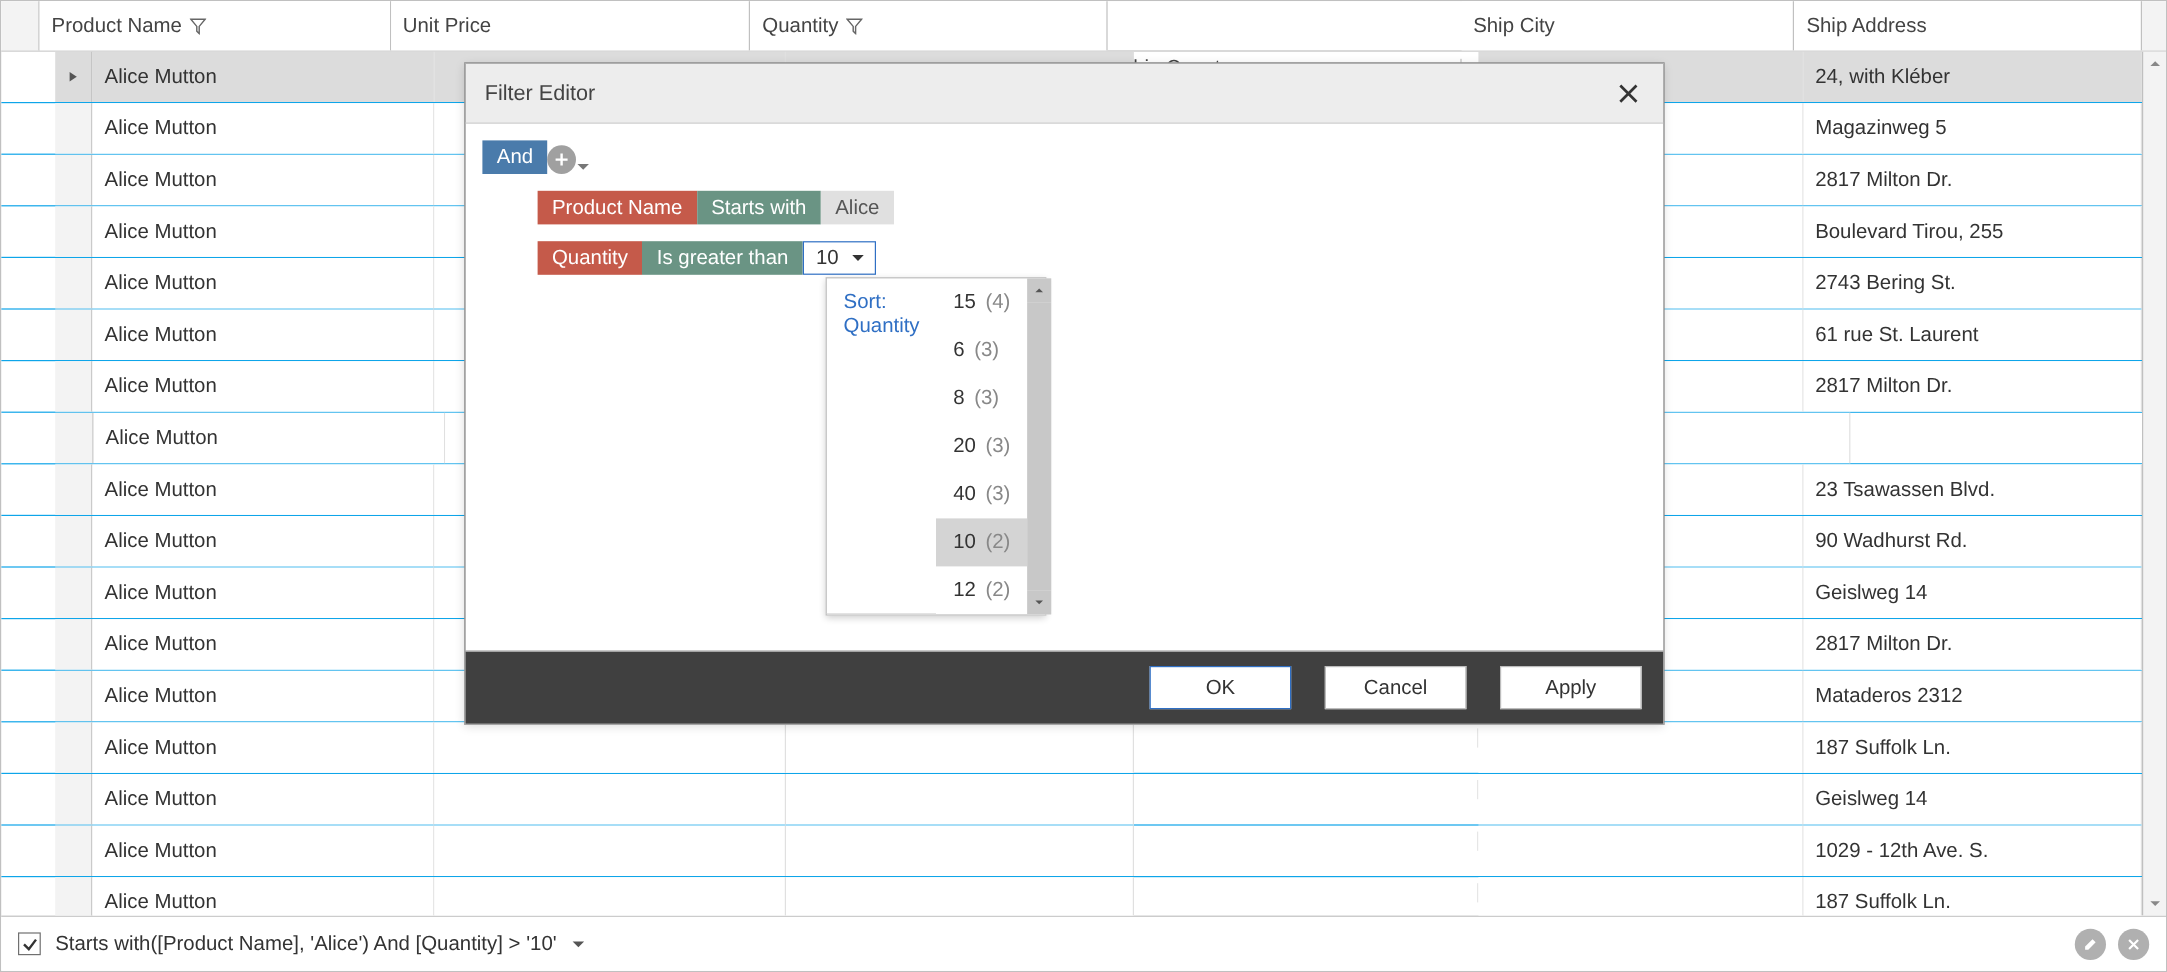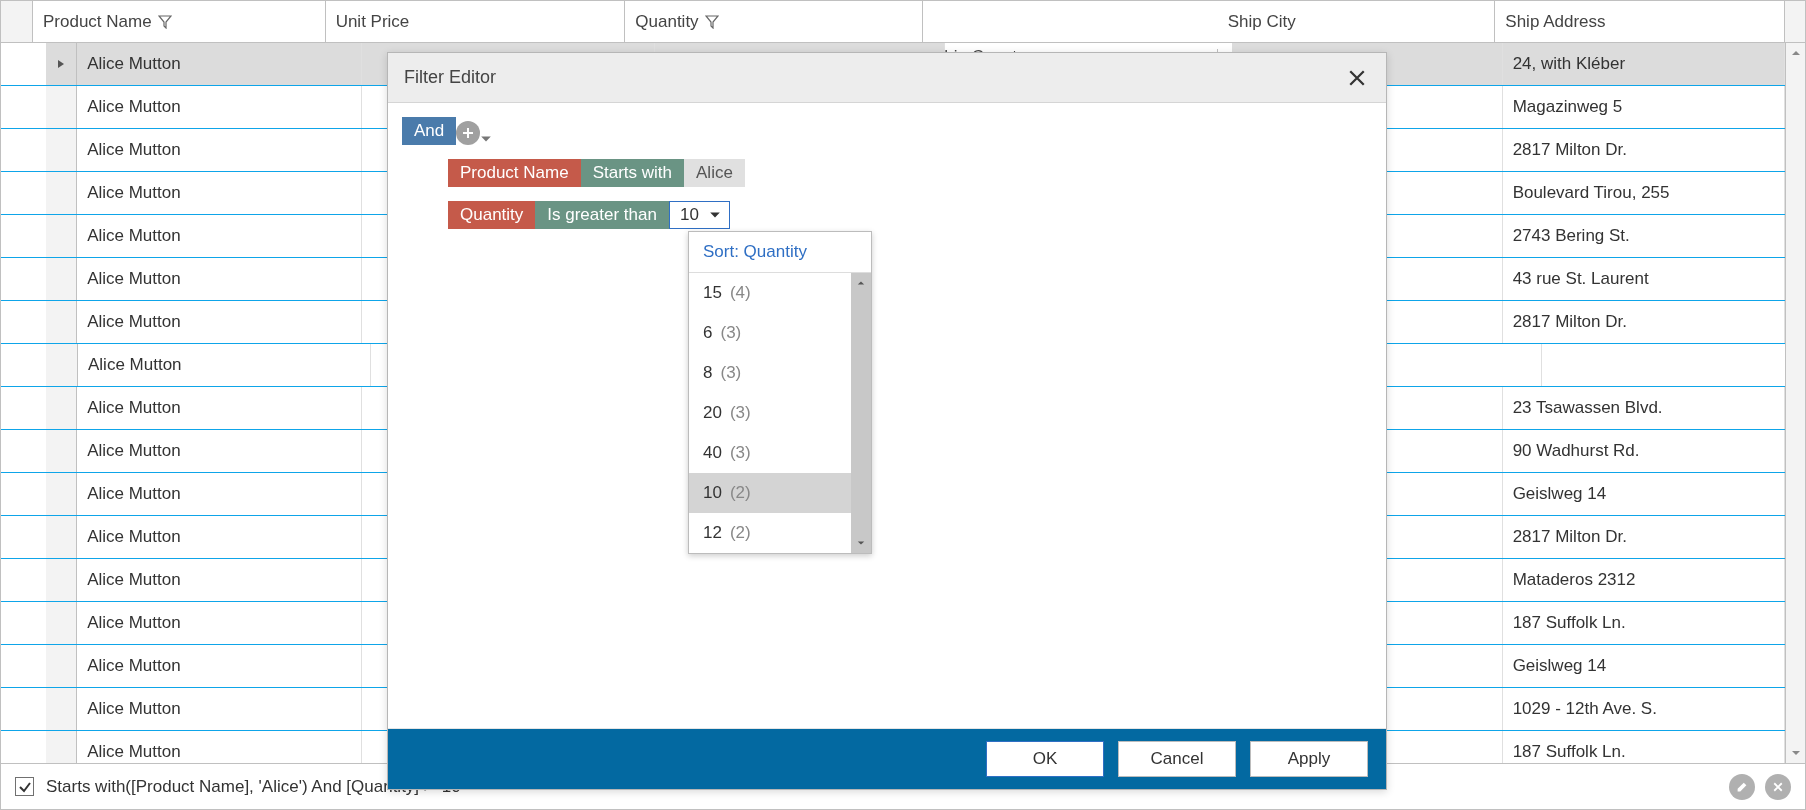--- a/index.html
+++ b/index.html
@@ -139,22 +139,22 @@
     cursor: pointer;
     color: #fff;
   }
 
   
   .dialog {
     position: absolute;
     left: 387px;
     top: 52px;
     width: 1000px;
-    height: 738px;
-    background: #0369a1;
+    height: 552px;
+    background: #404040;
     border: 1px solid #b6b6b6;
     box-shadow: 0 2px 8px rgba(0,0,0,0.15);
     display: flex;
     flex-direction: column;
   }
   .dialog-titlebar {
     height: 50px;
     background: #ededed;
     display: flex;
     align-items: center;
@@ -221,21 +221,21 @@
   .group-caret { color: #777; cursor: pointer; }
   .dropdown-popup {
     position: absolute;
     left: 300px;
     top: 128px;
     width: 184px;
     background: #fff;
     border: 1px solid #bcbcbc;
     box-shadow: 0 2px 6px rgba(0,0,0,0.2);
     display: flex;
-    flex-direction: column;
+    flex-direction: row;
   }
   .dropdown-header {
     padding: 10px 14px;
     color: #2f6fc4;
     border-bottom: 1px solid #ddd;
     cursor: pointer;
   }
   .dropdown-list-wrap {
     display: flex;
     flex: 1;
@@ -269,21 +269,21 @@
     cursor: pointer;
     color: #555;
   }
   .dd-scroll-thumb {
     flex: 1;
     background: #c8c8c8;
     margin: 0;
   }
   .dialog-buttons {
     display: flex;
-    gap: 14px;
+    gap: 28px;
     justify-content: flex-end;
     padding: 12px 18px;
     border-top: 1px solid #e5e5e5;
   }
   .dlg-btn {
     min-width: 118px;
     height: 36px;
     border: 1px solid #bcbcbc;
     background: #fff;
     display: flex;
@@ -393,21 +393,21 @@
           <div class="cell col-shipcity"></div>
           <div class="cell col-shipaddress">2743 Bering St.</div>
         </div>
         <div class="grid-row">
           <div class="row-indicator"></div>
           <div class="cell col-product">Alice Mutton</div>
           <div class="cell col-unitprice"></div>
           <div class="cell col-quantity"></div>
           <div class="cell col-shipcountry"></div>
           <div class="cell col-shipcity"></div>
-          <div class="cell col-shipaddress">43 rue St. Laurent</div>
+          <div class="cell col-shipaddress">61 rue St. Laurent</div>
         </div>
         <div class="grid-row">
           <div class="row-indicator"></div>
           <div class="cell col-product">Alice Mutton</div>
           <div class="cell col-unitprice"></div>
           <div class="cell col-quantity"></div>
           <div class="cell col-shipcountry"></div>
           <div class="cell col-shipcity"></div>
           <div class="cell col-shipaddress">2817 Milton Dr.</div>
         </div>

